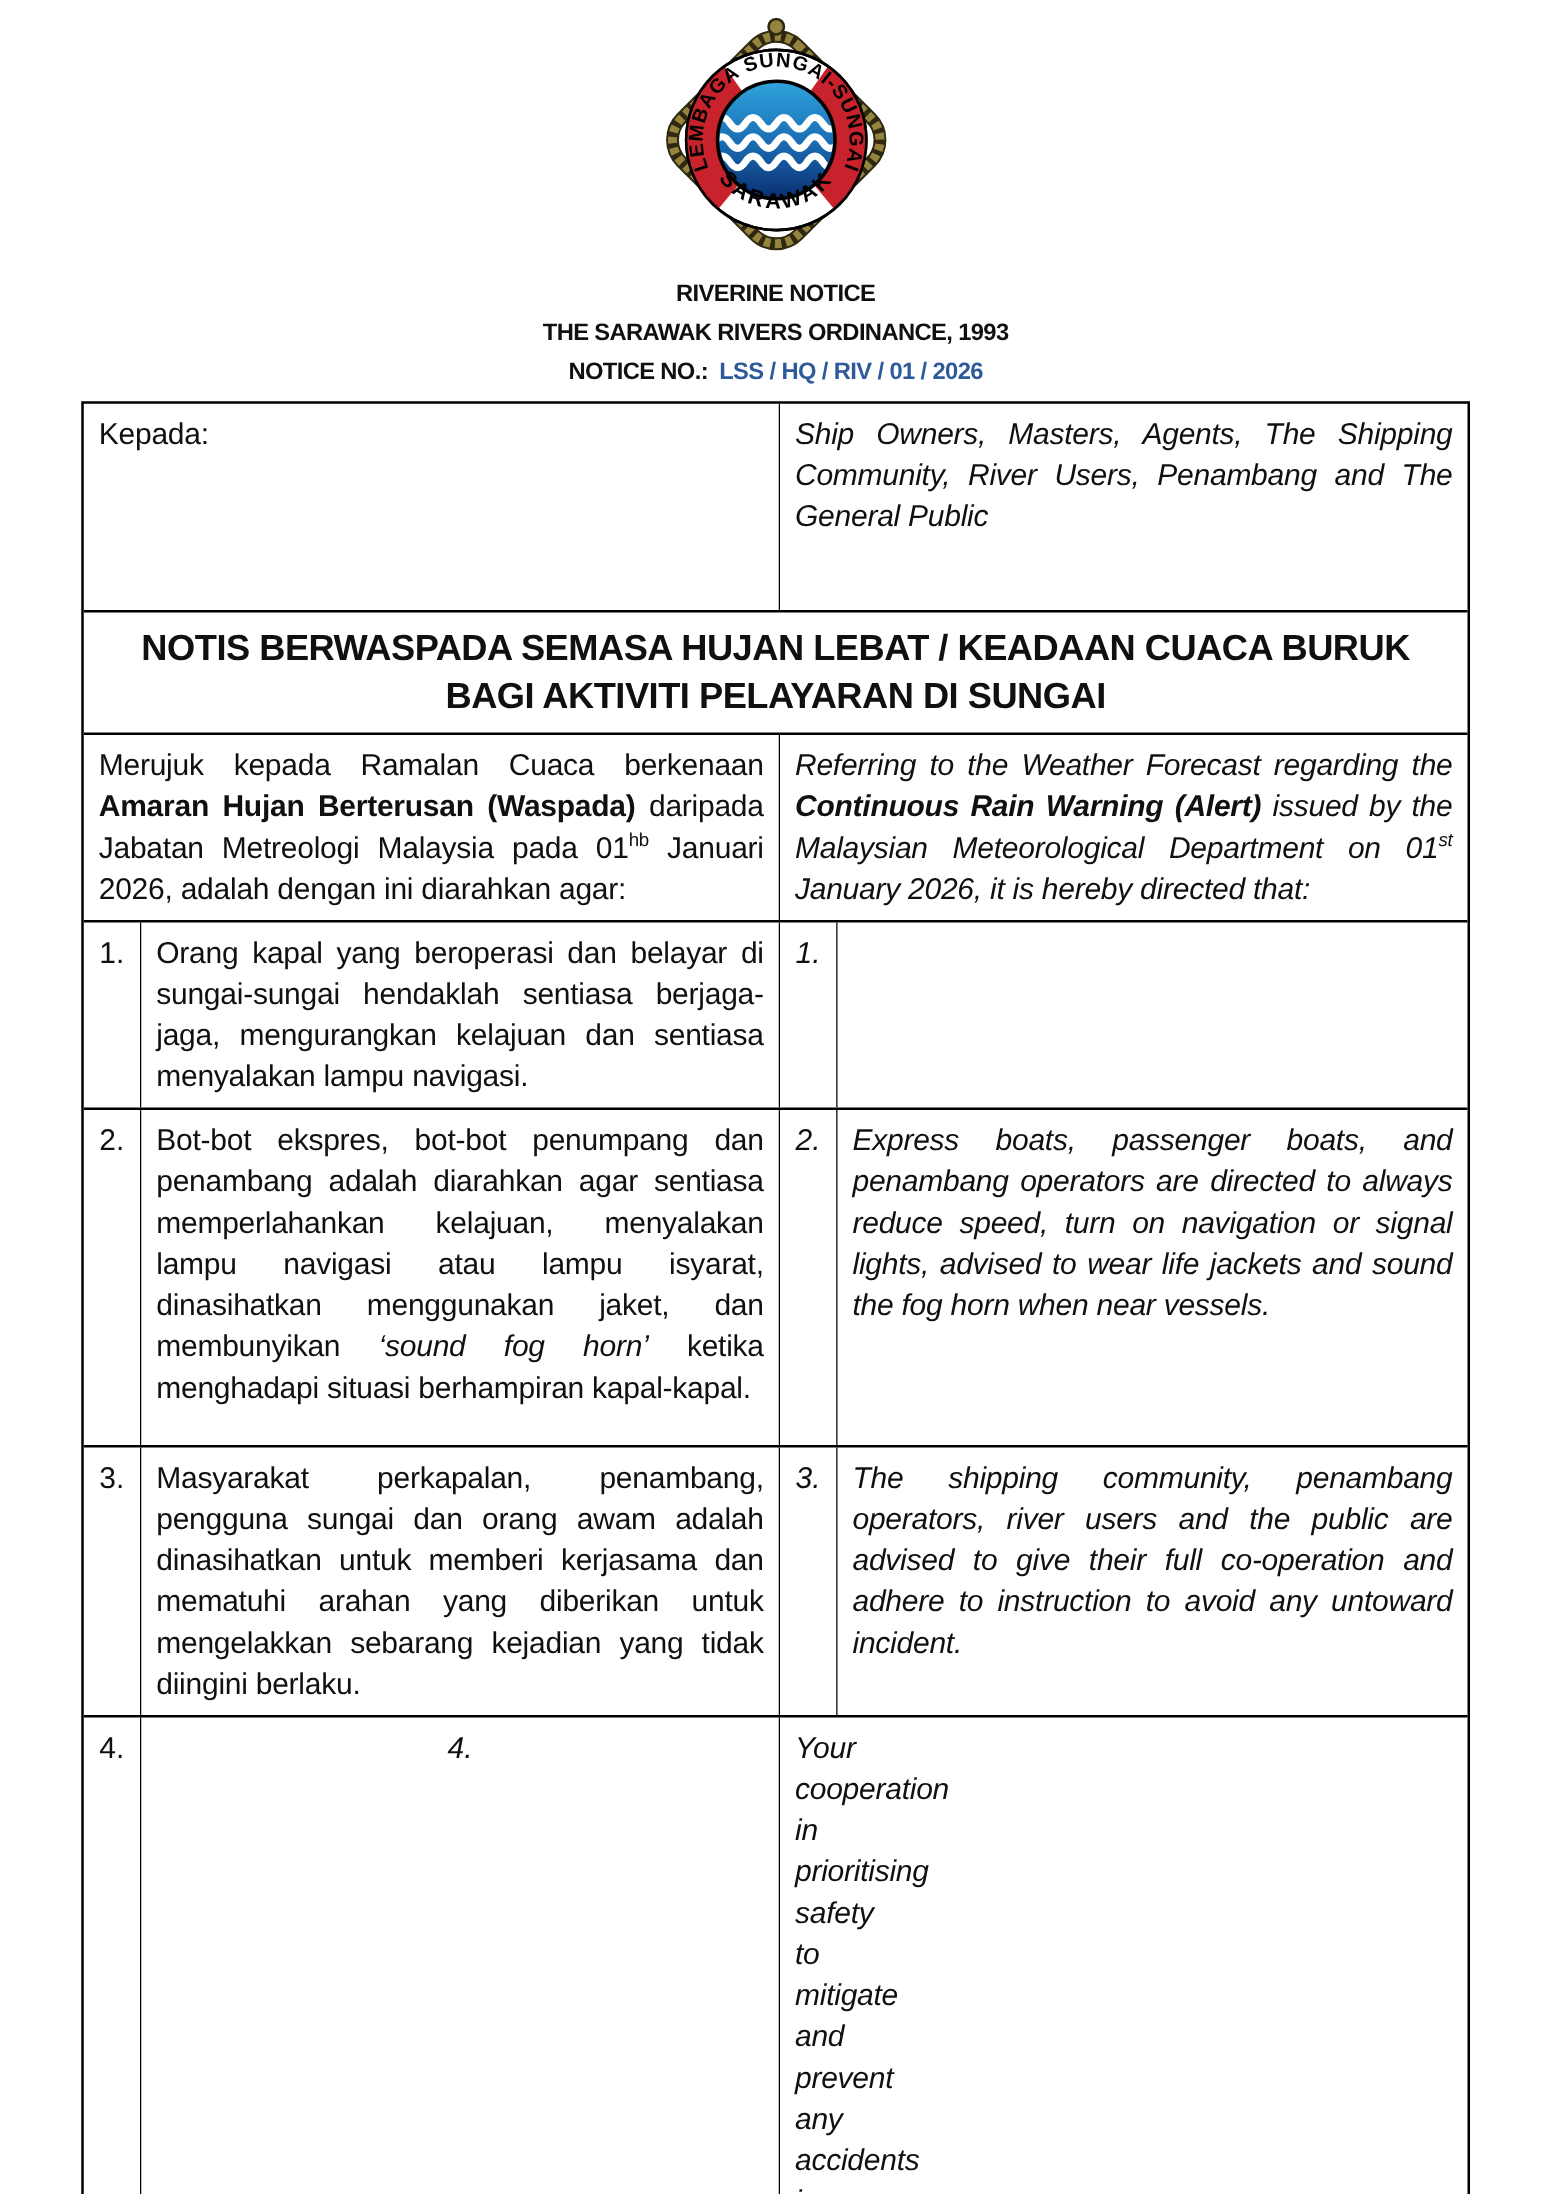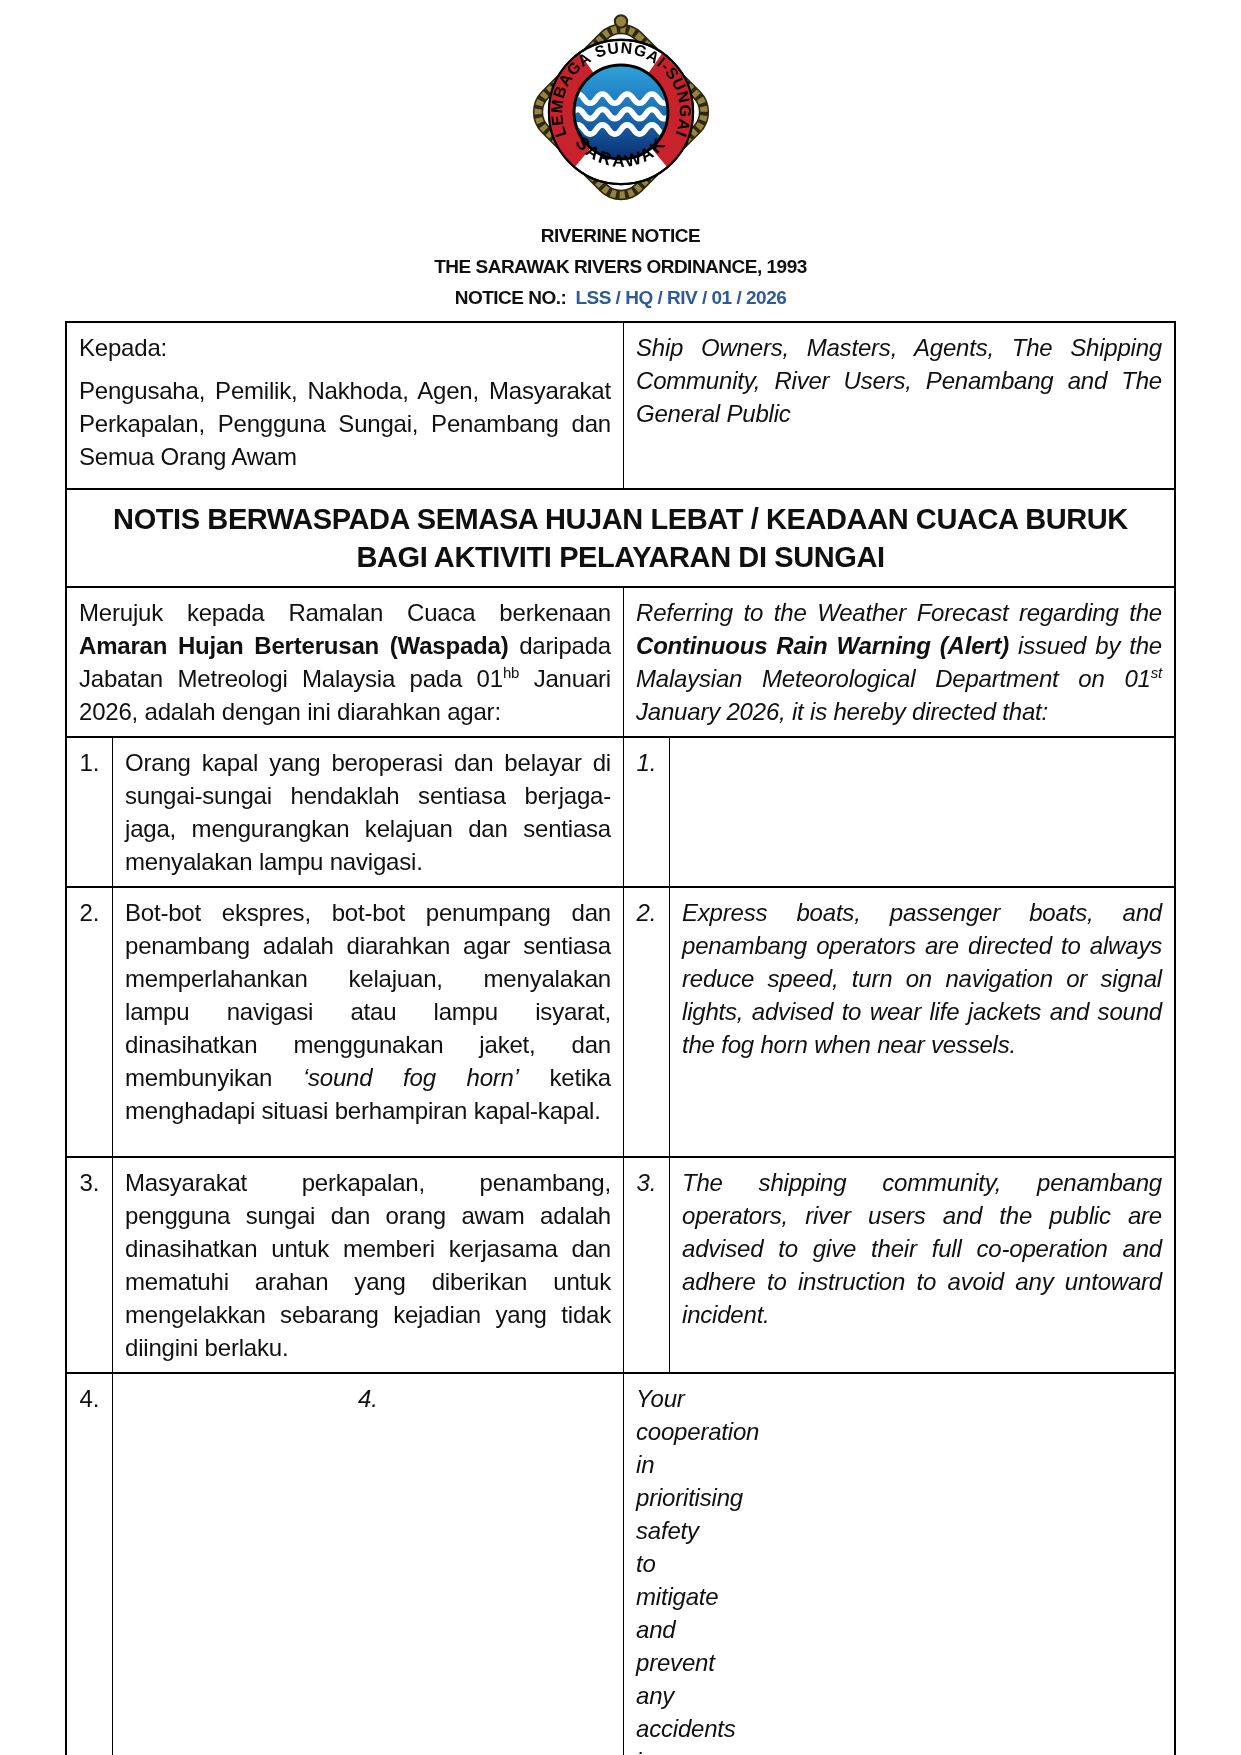--- a/index.html
+++ b/index.html
@@ -23,21 +23,21 @@
   .row.cols2{grid-template-columns:557px 1fr;}
   .row.item{grid-template-columns:46px 511px 46px 1fr;}
 
   .cell{
     box-sizing:border-box;padding:8px 12px;font-size:24px;line-height:33px;
     letter-spacing:-0.2px;
   }
   .justify{text-align:justify;}
   .b-r{border-right:1.5px solid #000;}
   .en{font-style:italic;}
-  .cell-label{margin-bottom:10px;}
+  .cell-label{margin-bottom:20px;}
   .num{
     box-sizing:border-box;text-align:center;padding:8px 2px;
     font-size:24px;line-height:33px;border-right:1.5px solid #000;
   }
   .r-recipients{min-height:165px;}
   .r-heading{min-height:96px;}
   .r-intro{min-height:147px;}
   .r-item1{min-height:145px;}
   .r-item2{min-height:268px;}
   .r-item3{min-height:201px;}
@@ -107,21 +107,20 @@
     <div>RIVERINE NOTICE</div>
     <div>THE SARAWAK RIVERS ORDINANCE, 1993</div>
     <div><span>NOTICE NO.:</span><span class="notice-no-value">LSS / HQ / RIV / 01 / 2026</span></div>
   </div>
 
   <div class="notice-table">
 
     <div class="row cols2 r-recipients">
       <div class="cell justify b-r">
         <div class="cell-label">Kepada:</div>
-        <div>Pengusaha, Pemilik, Nakhoda, Agen, Masyarakat Perkapalan, Pengguna Sungai, Penambang dan Semua Orang Awam</div>
       </div>
       <div class="cell justify en">
         <div>Ship Owners, Masters, Agents, The Shipping Community, River Users, Penambang and The General Public</div>
       </div>
     </div>
 
     <div class="row r-heading">
       <div class="heading-cell">NOTIS BERWASPADA SEMASA HUJAN LEBAT / KEADAAN CUACA BURUK BAGI AKTIVITI PELAYARAN DI SUNGAI</div>
     </div>
 

